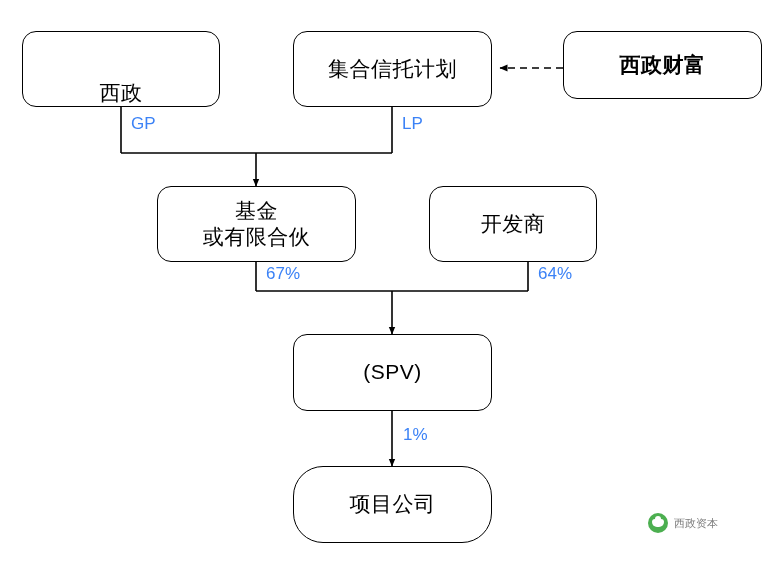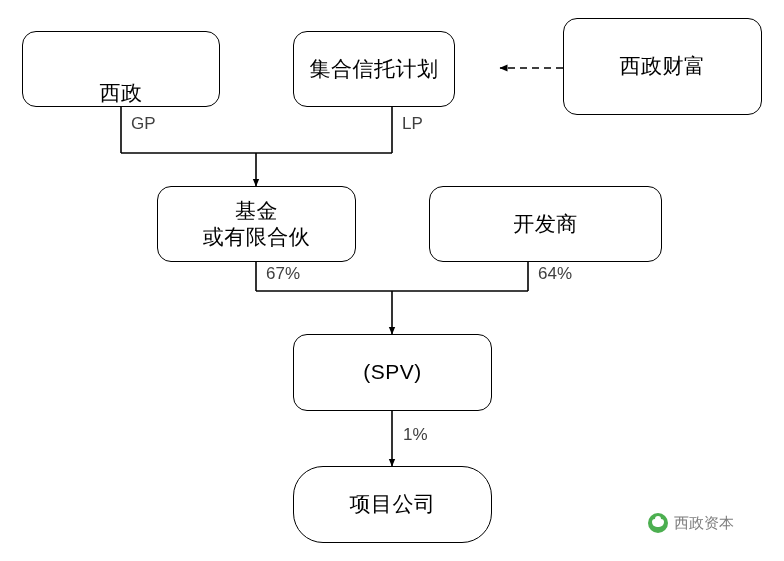--- a/index.html
+++ b/index.html
@@ -28,38 +28,38 @@
     text-align: center;
     color: #000000;
     font-size: 21px;
     line-height: 1.25;
     letter-spacing: 0.5px;
   }
   .node .line2 { display: block; }
   .edge-label {
     position: absolute;
     font-size: 17px;
-    color: #404040;
+    color: #3b82f6;
     white-space: nowrap;
   }
   svg.wires {
     position: absolute;
     left: 0;
     top: 0;
     width: 784px;
     height: 561px;
     pointer-events: none;
   }
   .wm {
     position: absolute;
     display: flex;
     align-items: center;
     gap: 6px;
     color: #7d7d7d;
-    font-size: 15px;
+    font-size: 11px;
     white-space: nowrap;
   }
   .wm-badge {
     width: 20px;
     height: 20px;
     border-radius: 50%;
     background: #4caf50;
     position: relative;
     flex: none;
   }
@@ -114,34 +114,34 @@
 
     <line x1="392" y1="291" x2="392" y2="334" stroke="#000000" stroke-width="1.6" marker-end="url(#arrow)"></line>
 
     <line x1="392" y1="411" x2="392" y2="466" stroke="#000000" stroke-width="1.6" marker-end="url(#arrow)"></line>
   </svg>
 
   <div class="node" style="left:22px; top:31px; width:198px; height:76px;justify-content:flex-end;">
     <span>西政</span>
   </div>
 
-  <div class="node" style="left:293px; top:31px; width:162px; height:76px;">
+  <div class="node" style="left:293px; top:31px; width:199px; height:76px;">
     <span>集合信托计划</span>
   </div>
 
-  <div class="node" style="left:563px; top:18px; width:199px; height:97px;">
+  <div class="node" style="left:563px; top:31px; width:199px; height:68px;font-weight:bold;">
     <span>西政财富</span>
   </div>
 
   <div class="node" style="left:157px; top:186px; width:199px; height:76px;">
     <span>基金</span>
     <span class="line2">或有限合伙</span>
   </div>
 
-  <div class="node" style="left:429px; top:186px; width:233px; height:76px;">
+  <div class="node" style="left:429px; top:186px; width:168px; height:76px;">
     <span>开发商</span>
   </div>
 
   <div class="node" style="left:293px; top:334px; width:199px; height:77px;">
     <span class="line2">(SPV)</span>
   </div>
 
   <div class="node" style="left:293px; top:466px; width:199px; height:77px;border-radius:30px;">
     <span>项目公司</span>
   </div>

